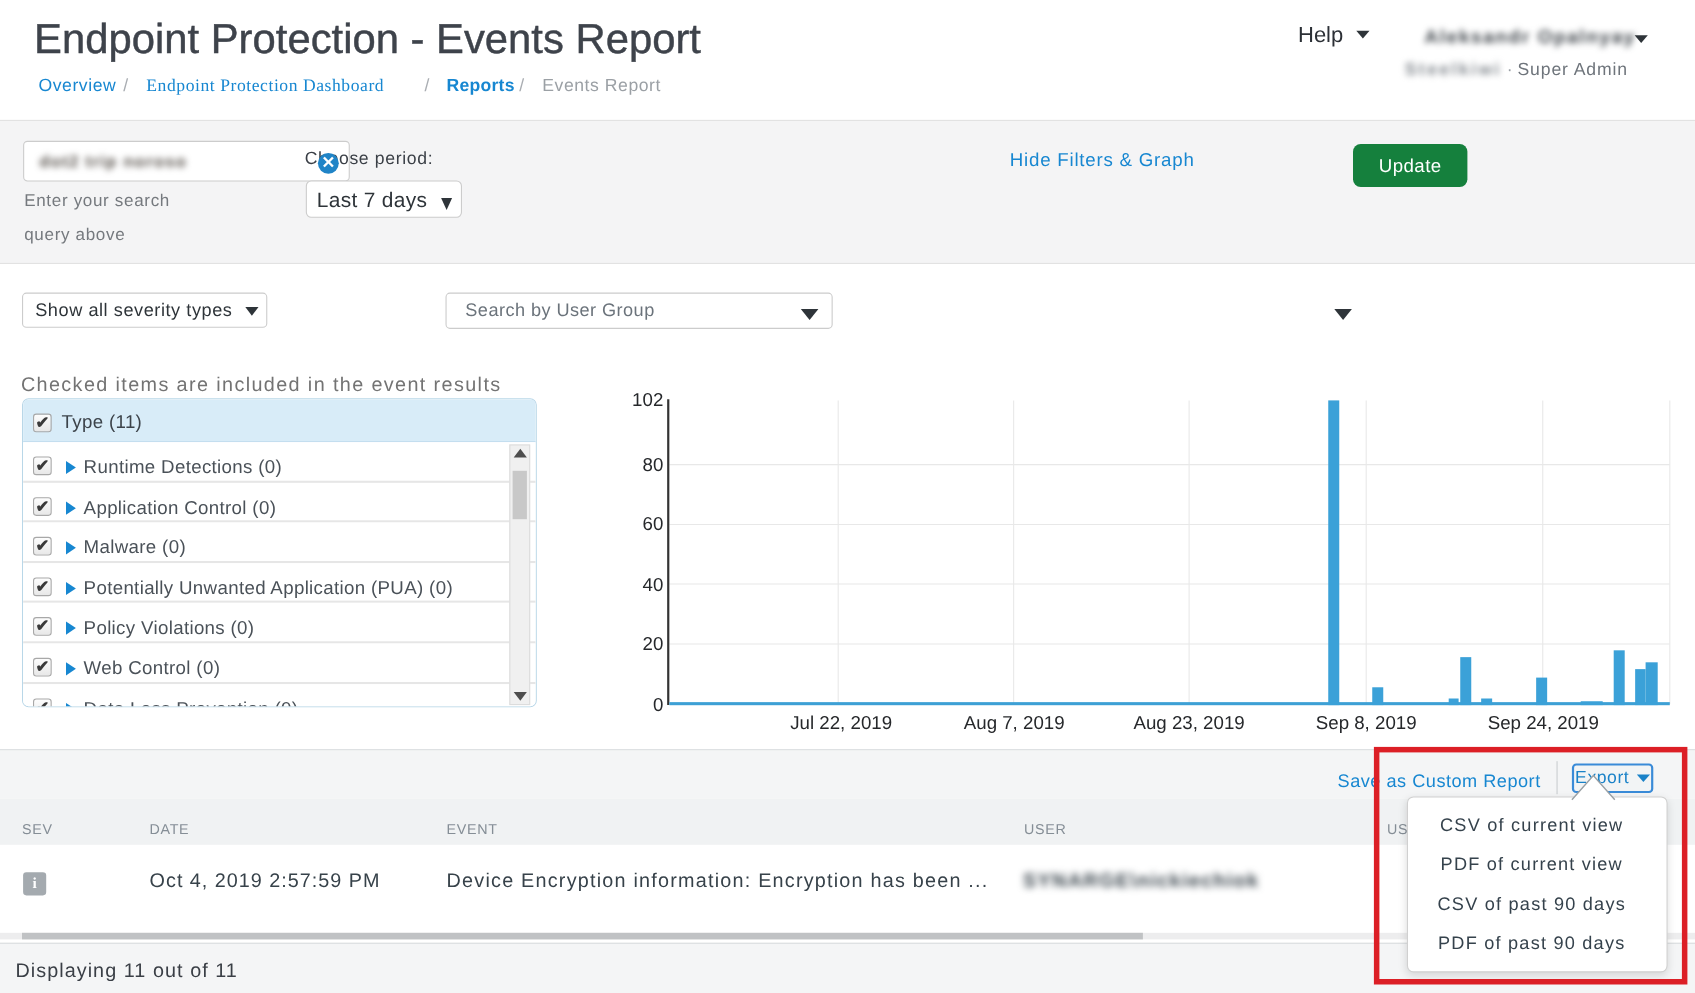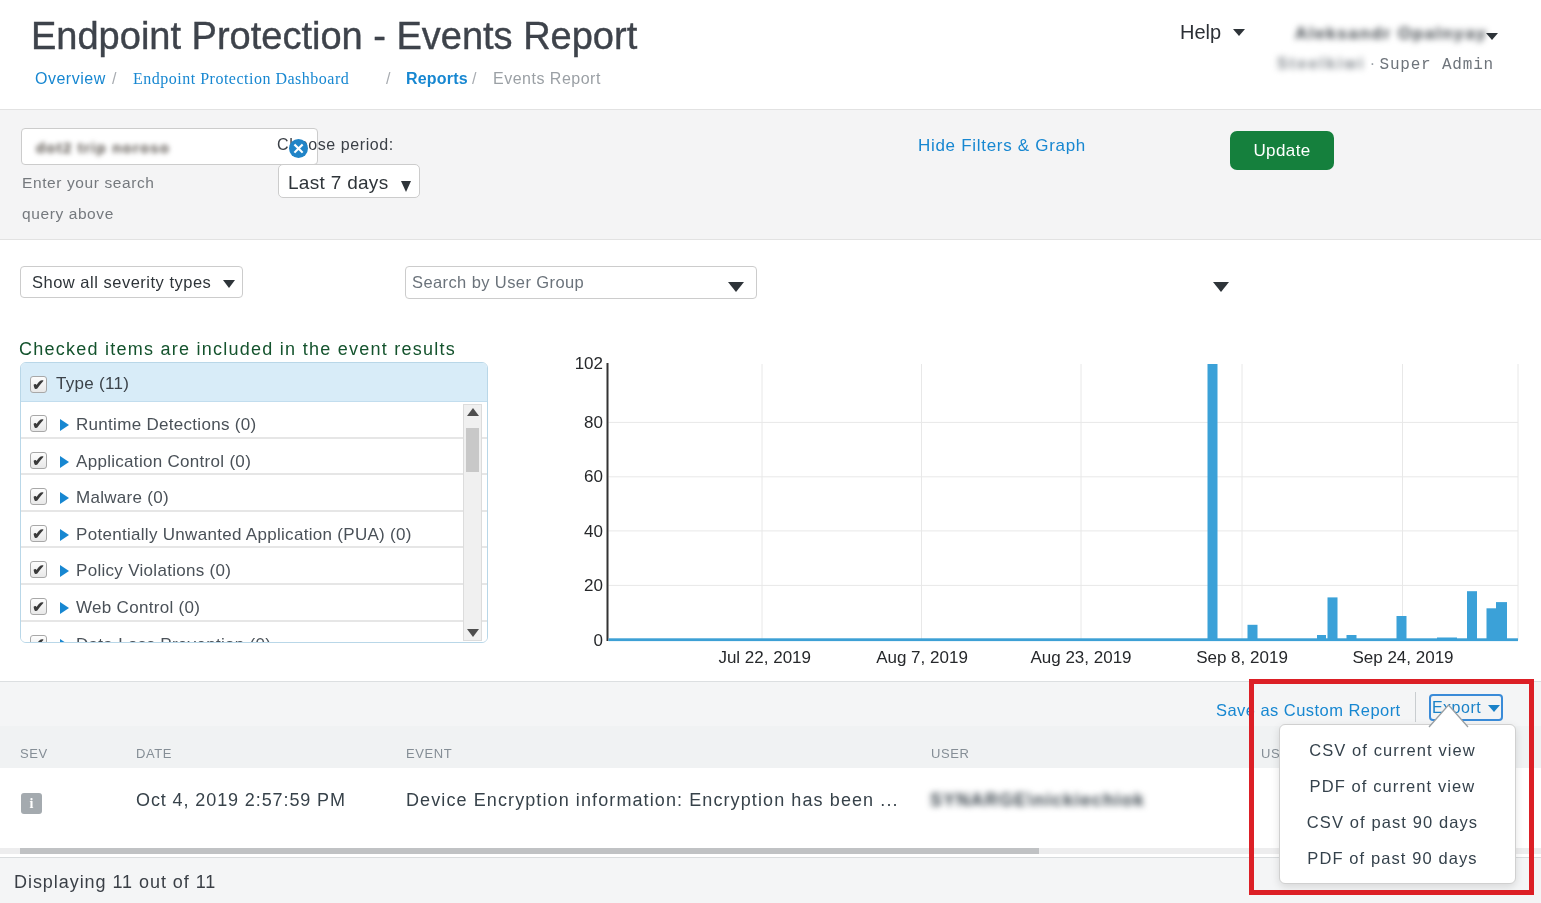--- a/index.html
+++ b/index.html
@@ -24,41 +24,41 @@
   <span class="abs blue" style="left:133px;font-family:Liberation Serif, serif;">Endpoint Protection Dashboard</span>
   <span class="abs" style="left:386px; color:#a9adb2;">/</span>
   <span class="abs blue" style="left:406px; font-weight:bold; letter-spacing:0.2px;">Reports</span>
   <span class="abs" style="left:472px; color:#a9adb2;">/</span>
   <span class="abs" style="left:493px; color:#9ba0a5;">Events Report</span>
 </div>
 
 <div class="abs" style="left:1180px; top:21px; font-size:20px; color:#2c3036;">Help <span class="caret-d" style="margin-left:6px; margin-bottom:3px;"></span></div>
 <div class="abs" style="left:1295px; top:24px; font-size:17px; color:#3a4046; letter-spacing:1.6px; font-weight:bold; filter:blur(3px);">Aleksandr Opalnyay</div>
 <div class="abs" style="left:1486px; top:27px;"><span class="caret-d"></span></div>
-<div class="abs" style="left:1277px; top:55px; font-size:16px; color:#6e747b;"><span style="letter-spacing:2.2px; filter:blur(3px); font-weight:bold; color:#81878d;">Steelkiwi</span> <span style="color:#9aa0a6;">·</span> <span style="letter-spacing:0.8px;font-family:Liberation Mono, monospace;">Super Admin</span></div>
+<div class="abs" style="left:1277px; top:55px; font-size:16px; color:#6e747b;"><span style="letter-spacing:2.2px; filter:blur(3px); font-weight:bold; color:#81878d;">Steelkiwi</span> <span style="color:#9aa0a6;">·</span> <span style="letter-spacing:0.8px;">Super Admin</span></div>
 
 <div class="abs" style="left:0; top:109px; width:1541px; height:131px; background:#f4f4f5; border-top:1px solid #e2e2e2; border-bottom:1px solid #e2e2e2;"></div>
 <div class="abs" style="left:21px; top:128px; width:297px; height:37px; background:#fff; border:1px solid #ccc; border-radius:4px;"></div>
 <div class="abs" style="left:36px; top:139px; font-size:15px; color:#56504a; font-weight:bold; letter-spacing:1.2px; filter:blur(2.8px);">dot2 trip noroso</div>
 <div class="abs" style="left:277px; top:136px; font-size:16px; color:#3a3f46; letter-spacing:0.6px;">Choose period:</div>
 <div class="abs" style="left:289px; top:139px; width:19px; height:19px; background:#2084c7; border-radius:50%; color:#fff; font-size:15px; font-weight:bold; text-align:center; line-height:19px;">✕</div>
 <div class="abs" style="left:278px; top:164px; width:142px; height:34px; background:#fff; border:1px solid #ccc; border-radius:5px;"></div>
 <div class="abs" style="left:288px; top:172px; font-size:19px; color:#2e3439; letter-spacing:0.3px;">Last 7 days</div>
 <div class="abs" style="left:401px; top:177px;"><span class="caret-d" style="border-top-width:11px; border-left-width:5.5px; border-right-width:5.5px;"></span></div>
 <div class="abs" style="left:22px; top:174px; font-size:15.5px; color:#75797e; letter-spacing:0.6px;">Enter your search</div>
 <div class="abs" style="left:22px; top:205px; font-size:15.5px; color:#75797e; letter-spacing:0.6px;">query above</div>
 <div class="abs" style="left:918px; top:136px; font-size:17px; color:#1787d1; letter-spacing:0.7px;">Hide Filters &amp; Graph</div>
 <div class="abs" style="left:1230px; top:131px; width:104px; height:39px; background:#15803d; border-radius:7px; color:#fff; font-size:17px; text-align:center; line-height:39px; letter-spacing:0.4px;">Update</div>
 
 <div class="abs" style="left:20px; top:266px; width:223px; height:32px; background:#fff; border:1px solid #ccc; border-radius:4px; font-size:16.5px; color:#2e3439; line-height:30px; padding-left:11px;"><span style="letter-spacing:0.5px;">Show all severity types</span> <span class="caret-d" style="margin-left:7px; border-top-width:8px;"></span></div>
-<div class="abs" style="left:405px; top:266px; width:352px; height:33px; background:#fff; border:1px solid #ccc; border-radius:4px; font-size:16.5px; color:#6b737b; line-height:31px; padding-left:6px; letter-spacing:0.4px;">Search by User Group</div>
+<div class="abs" style="left:405px; top:266px; width:352px; height:33px; background:#fff; border:1px solid #ccc; border-radius:4px; font-size:16.5px; color:#6b737b; line-height:31px; padding-left:17px; letter-spacing:0.4px;">Search by User Group</div>
 <div class="abs" style="left:728px; top:277px;"><span class="caret-d" style="border-top-width:10px; border-left-width:8px; border-right-width:8px;"></span></div>
 <div class="abs" style="left:1213px; top:277px;"><span class="caret-d" style="border-top-width:10px; border-left-width:8px; border-right-width:8px;"></span></div>
 
-<div class="abs" style="left:19px; top:339px; font-size:18px; color:#14532d; letter-spacing:1.25px;">Checked items are included in the event results</div>
+<div class="abs" style="left:19px; top:339px; font-size:18px; color:#737373; letter-spacing:1.25px;">Checked items are included in the event results</div>
 <div id="listbox" class="abs" style="left:20px; top:362px; width:468px; height:281px; background:#fff; border:1px solid #b9d7e8; border-radius:6px; overflow:hidden;">
   <div style="height:39px; background:#d8ecf8; position:relative; border-bottom:1px solid #c2ddee;">
     <span class="cbx" style="left:9px; top:13px;">✔</span>
     <span style="position:absolute; left:35px; top:11px; font-size:17px; color:#3c434a; letter-spacing:0.3px;">Type (11)</span>
   </div>
   <div class="lrow">
         <span class="cbx">✔</span>
         <span class="tri"></span>
         <span class="ltxt">Runtime Detections (0)</span>
       </div>

